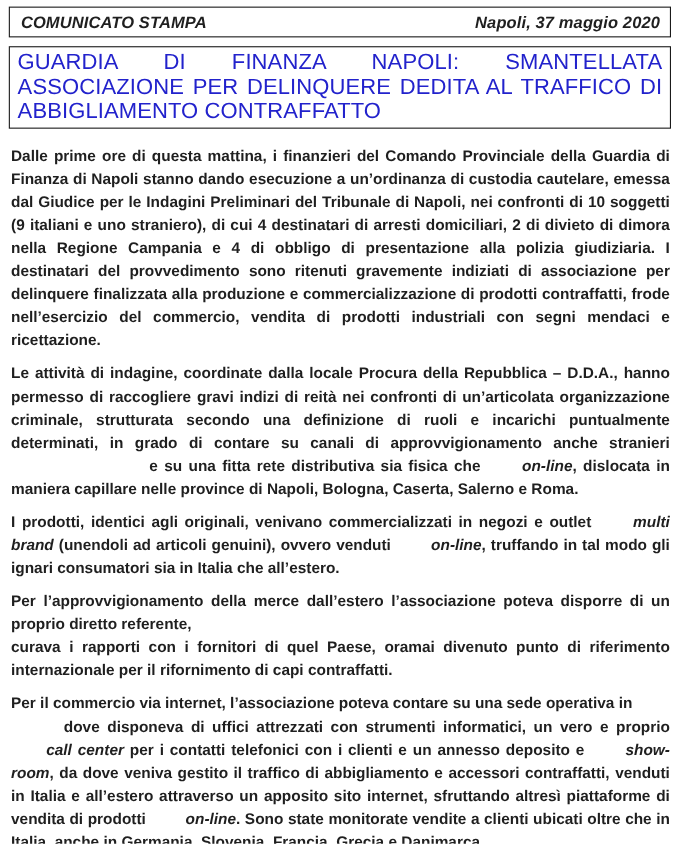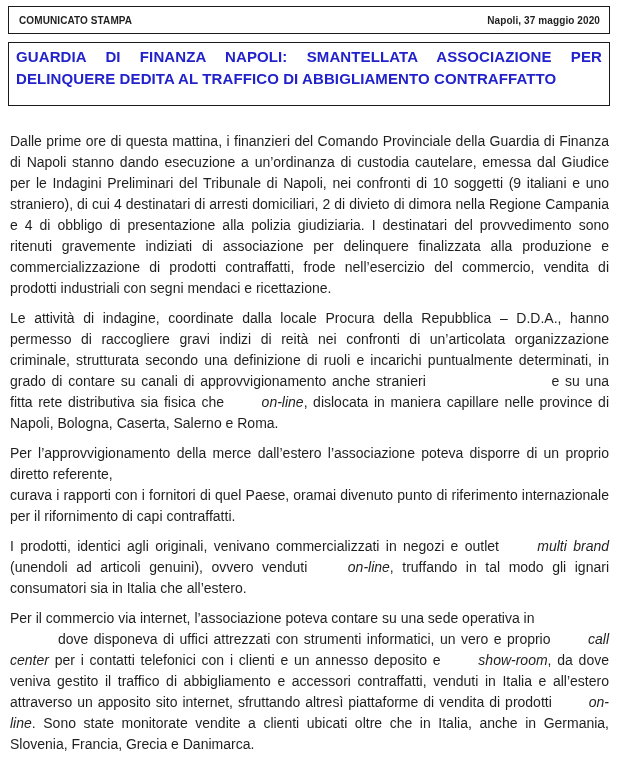--- a/index.html
+++ b/index.html
@@ -20,53 +20,55 @@
     width: 602px; height: 28px;
     border: 1px solid #1a1a1a;
     display: flex;
     align-items: center;
     justify-content: space-between;
     padding: 0 9px 0 10px;
     background: #ffffff;
   }
   .header-bar .title,
   .header-bar .dateline {
-    font-size: 10px;
+    font-size: 15px;
     font-weight: bold;
     letter-spacing: 0.1px;
     white-space: nowrap;
+    font-style: italic;
   }
 
   .headline-box {
     position: absolute;
     left: 8px; top: 42px;
     width: 602px;
     min-height: 64px;
     border: 1px solid #1a1a1a;
     background: #ffffff;
     padding: 3px 7px 4px 7px;
   }
   .headline-text {
-    font-size: 15px;
-    font-weight: bold;
+    font-size: 20px;
+    font-weight: normal;
     line-height: 22px;
     text-align: justify;
     letter-spacing: 0.1px;
   }
 
   .body-text {
     position: absolute;
     left: 10px; top: 131px;
     width: 599px;
   }
   .para {
     font-size: 14px;
     line-height: 21px;
     text-align: justify;
     margin-bottom: 9px;
+    font-weight: bold;
   }
   .para em { font-style: italic; margin-left: 32px; }
   .redaction-gap {
     display: inline-block;
     height: 1px;
     vertical-align: baseline;
   }
 </style>
 </head>
 <body>
@@ -78,19 +80,19 @@
     <span class="dateline">Napoli, 37 maggio 2020</span>
   </div>
 
   <div class="headline-box" style="border-color: rgb(26, 26, 26);">
     <div class="headline-text" style="color: rgb(34, 34, 204);">GUARDIA DI FINANZA NAPOLI: SMANTELLATA ASSOCIAZIONE PER DELINQUERE DEDITA AL TRAFFICO DI ABBIGLIAMENTO CONTRAFFATTO</div>
   </div>
 
   <div class="body-text">
       <p class="para"><span>Dalle prime ore di questa mattina, i finanzieri del Comando Provinciale della Guardia di Finanza di Napoli stanno dando esecuzione a un’ordinanza di custodia cautelare, emessa dal Giudice per le Indagini Preliminari del Tribunale di Napoli, nei confronti di 10 soggetti (9 italiani e uno straniero), di cui 4 destinatari di arresti domiciliari, 2 di divieto di dimora nella Regione Campania e 4 di obbligo di presentazione alla polizia giudiziaria. I destinatari del provvedimento sono ritenuti gravemente indiziati di associazione per delinquere finalizzata alla produzione e commercializzazione di prodotti contraffatti, frode nell’esercizio del commercio, vendita di prodotti industriali con segni mendaci e ricettazione.</span></p>
       <p class="para"><span>Le attività di indagine, coordinate dalla locale Procura della Repubblica – D.D.A., hanno permesso di raccogliere gravi indizi di reità nei confronti di un’articolata organizzazione criminale, strutturata secondo una definizione di ruoli e incarichi puntualmente determinati, in grado di contare su canali di approvvigionamento anche stranieri</span><span class="redaction-gap" style="width: 120px;"></span><span> e su una fitta rete distributiva sia fisica che </span><em>on-line</em><span>, dislocata in maniera capillare nelle province di Napoli, Bologna, Caserta, Salerno e Roma.</span></p>
+      <p class="para"><span>I prodotti, identici agli originali, venivano commercializzati in negozi e outlet </span><em>multi brand</em><span> (unendoli ad articoli genuini), ovvero venduti </span><em>on-line</em><span>, truffando in tal modo gli ignari consumatori sia in Italia che all’estero.</span></p>
       <p class="para"><span>Per l’approvvigionamento della merce dall’estero l’associazione poteva disporre di un proprio diretto referente,</span><br><span>curava i rapporti con i fornitori di quel Paese, oramai divenuto punto di riferimento internazionale per il rifornimento di capi contraffatti.</span></p>
-      <p class="para"><span>I prodotti, identici agli originali, venivano commercializzati in negozi e outlet </span><em>multi brand</em><span> (unendoli ad articoli genuini), ovvero venduti </span><em>on-line</em><span>, truffando in tal modo gli ignari consumatori sia in Italia che all’estero.</span></p>
       <p class="para"><span>Per il commercio via internet, l’associazione poteva contare su una sede operativa in</span><br><span class="redaction-gap" style="width: 48px;"></span><span>dove disponeva di uffici attrezzati con strumenti informatici, un vero e proprio </span><em>call center</em><span> per i contatti telefonici con i clienti e un annesso deposito e </span><em>show-room</em><span>, da dove veniva gestito il traffico di abbigliamento e accessori contraffatti, venduti in Italia e all’estero attraverso un apposito sito internet, sfruttando altresì piattaforme di vendita di prodotti </span><em>on-line</em><span>. Sono state monitorate vendite a clienti ubicati oltre che in Italia, anche in Germania, Slovenia, Francia, Grecia e Danimarca.</span></p>
       <p class="para"><span>Tra i destinatari dell’odierno provvedimento figurano anche alcuni commercianti al dettaglio che dopo essersi riforniti di abbigliamento contraffatto dai promotori dell’organizzazione lo univano ad altri articoli regolari proponendolo per la vendita</span></p>
     </div>
 
 </div>
 
 </body></html>

